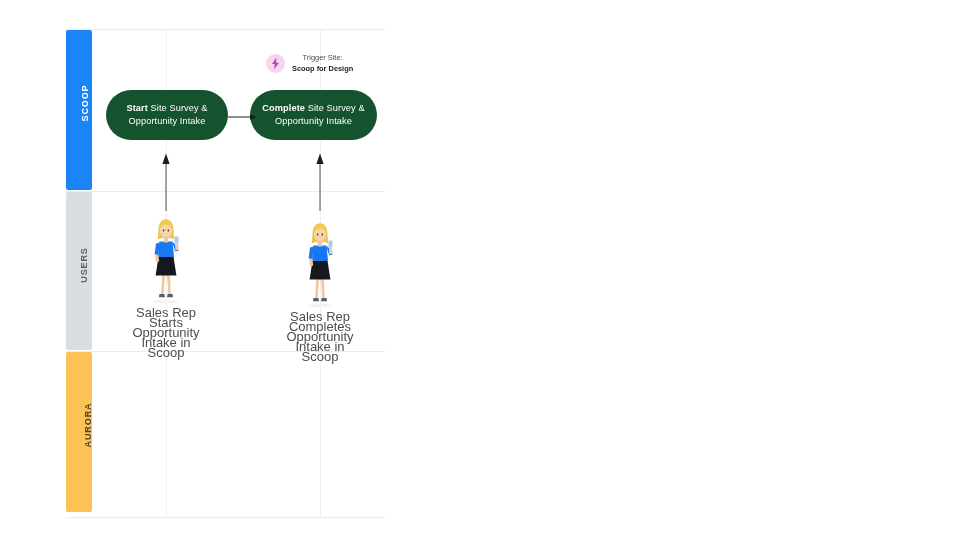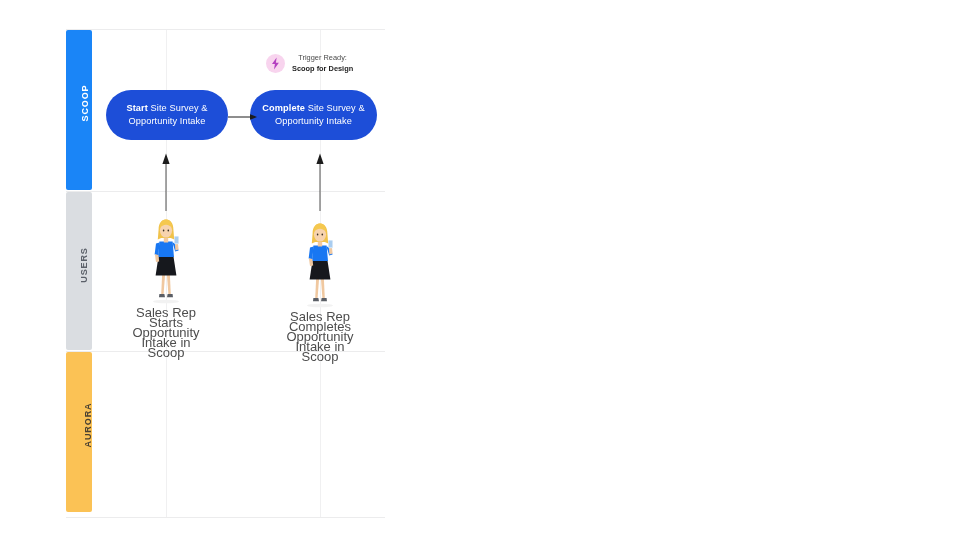--- a/index.html
+++ b/index.html
@@ -73,21 +73,21 @@
     width: 1px;
     height: 487px;
     background: #f0f0f1;
   }
   #guide-1 { left: 100px; }
   #guide-2 { left: 254px; }
 
   
   .pill {
     position: absolute;
-    background: #1d4ed8;
+    background: #14532d;
     border-radius: 40px;
     color: #ffffff;
     display: flex;
     align-items: center;
     justify-content: center;
     text-align: center;
     font-size: 9.2px;
     line-height: 13px;
     padding: 0 10px;
     box-sizing: border-box;
@@ -187,21 +187,21 @@
   <div class="lane-bar" id="lane-bar-aurora"></div>
   <div class="lane-label" id="lane-label-aurora"><span>AURORA</span></div>
 
   <div id="trigger">
     <div id="trigger-badge">
       <svg width="11" height="13" viewBox="0 0 11 13" aria-hidden="true">
         <path d="M6.6 0.4 L2.0 7.0 H4.9 L4.0 12.6 L8.9 5.7 H5.9 Z" fill="#b43fc0"></path>
       </svg>
     </div>
     <div id="trigger-text">
-      <span class="t-line1">Trigger Ready:</span>
+      <span class="t-line1">Trigger Site:</span>
       <span class="t-line2">Scoop for Design</span>
     </div>
   </div>
 
   <div class="pill" id="pill-start">
     <div>
       <b>Start</b><span> Site Survey &amp; Opportunity Intake</span>
     </div>
   </div>
 

